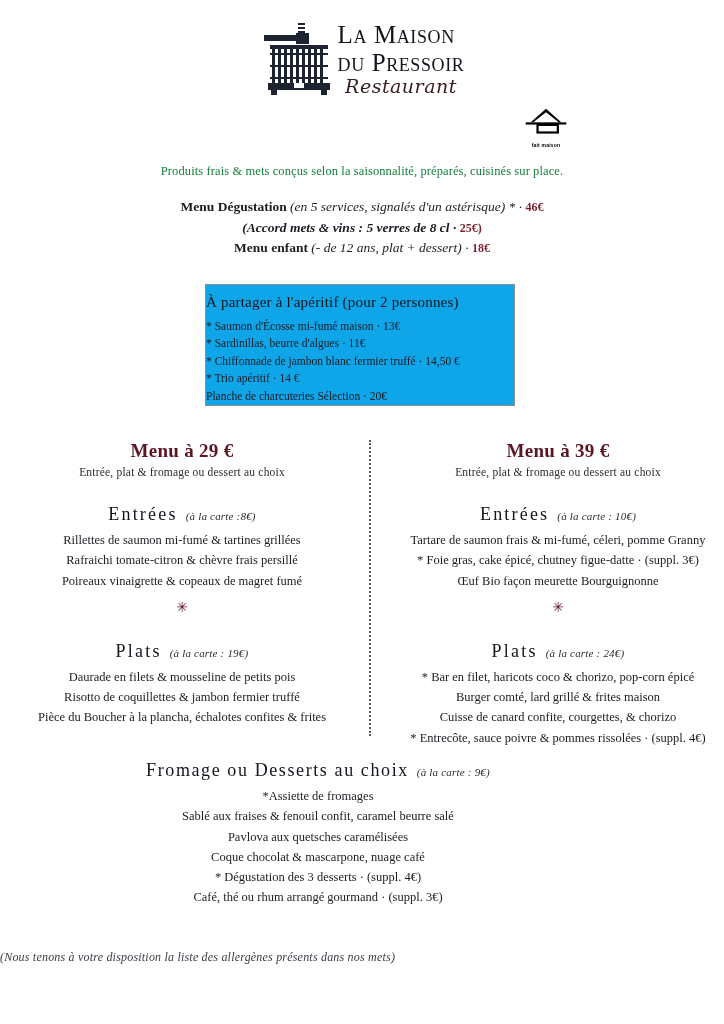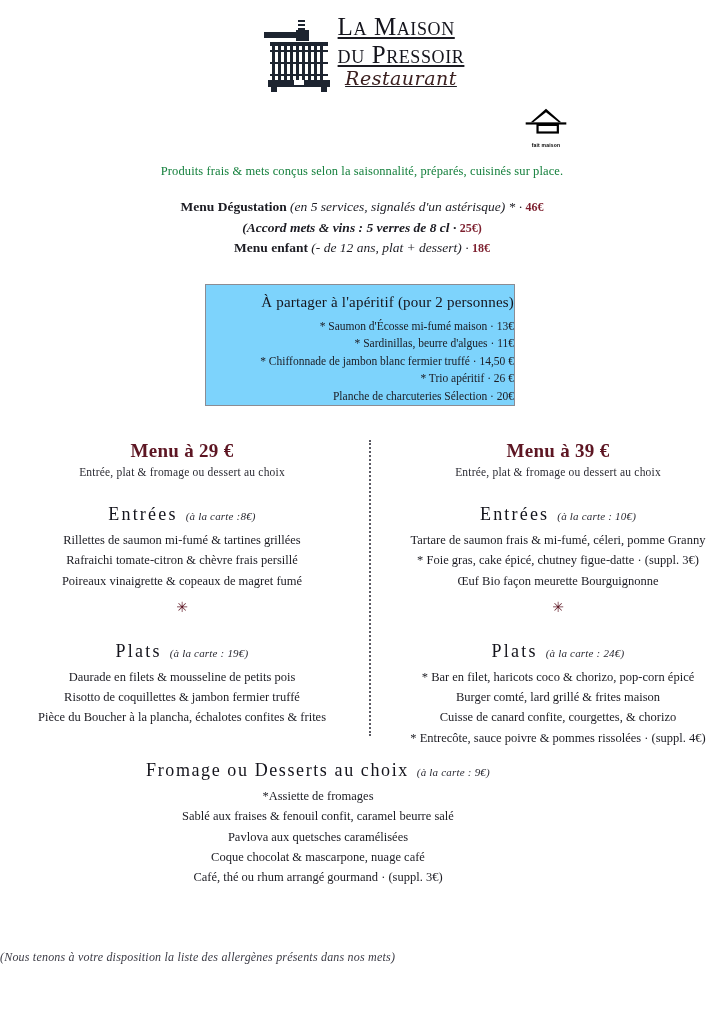--- a/index.html
+++ b/index.html
@@ -19,26 +19,25 @@
   .page {
     position: relative;
     width: 724px;
     height: 1024px;
     box-sizing: border-box;
   }
 
   
   .brand {
     display: flex;
-    align-items: flex-start;
+    align-items: center;
     justify-content: center;
     padding-top: 14px;
     height: 104px;
     box-sizing: border-box;
-    text-decoration: underline;
   }
   .press-mark {
     width: 78px;
     height: 84px;
     flex: 0 0 auto;
     position: relative;
   }
   .brand-words {
     text-align: left;
     line-height: 1.0;
@@ -115,22 +114,22 @@
 
   
   .aperitif-box {
     position: absolute;
     left: 205px;
     top: 284px;
     width: 310px;
     height: 122px;
     border: 1px solid #8c8c93;
     box-sizing: border-box;
-    background: #7dd3fc;
-    text-align: right;
+    background: #0ea5e9;
+    text-align: left;
     padding-top: 9px;
   }
   .aperitif-title {
     font-size: 15px;
     color: #14141c;
     letter-spacing: 0.2px;
     margin-bottom: 7px;
   }
   .aperitif-item {
     font-size: 11.5px;
@@ -313,21 +312,21 @@
       <span class="ital">(- de 12 ans, plat + dessert) ·</span>
       <span class="price">18€</span>
     </div>
   </div>
 
   <div class="aperitif-box">
     <div class="aperitif-title">À partager à l'apéritif (pour 2 personnes)</div>
     <div class="aperitif-item">* Saumon d'Écosse mi-fumé maison · 13€</div>
     <div class="aperitif-item">* Sardinillas, beurre d'algues · 11€</div>
     <div class="aperitif-item">* Chiffonnade de jambon blanc fermier truffé · 14,50 €</div>
-    <div class="aperitif-item">* Trio apéritif · 26 €</div>
+    <div class="aperitif-item">* Trio apéritif · 14 €</div>
     <div class="aperitif-item">Planche de charcuteries Sélection · 20€</div>
   </div>
 
   <div class="columns">
 
     <div class="col col-left">
       <div class="menu-price-title">Menu à 29 €</div>
       <div class="menu-sub">Entrée, plat &amp; fromage ou dessert au choix</div>
 
       <div class="section-head">
@@ -380,18 +379,19 @@
 
   <div class="desserts">
     <div class="desserts-head">
       <span class="desserts-title">Fromage ou Desserts au choix</span>
       <span class="section-carte">(à la carte : 9€)</span>
     </div>
     <div class="dish">*Assiette de fromages</div>
     <div class="dish">Sablé aux fraises &amp; fenouil confit, caramel beurre salé</div>
     <div class="dish">Pavlova aux quetsches caramélisées</div>
     <div class="dish">Coque chocolat &amp; mascarpone, nuage café</div>
+    <div class="dish">* Dégustation des 3 desserts · (suppl. 4€)</div>
     <div class="dish">Café, thé ou rhum arrangé gourmand · (suppl. 3€)</div>
   </div>
 
   <div class="footer-note">(Nous tenons à votre disposition la liste des allergènes présents dans nos mets)</div>
 
 </div>
 
 </body></html>

